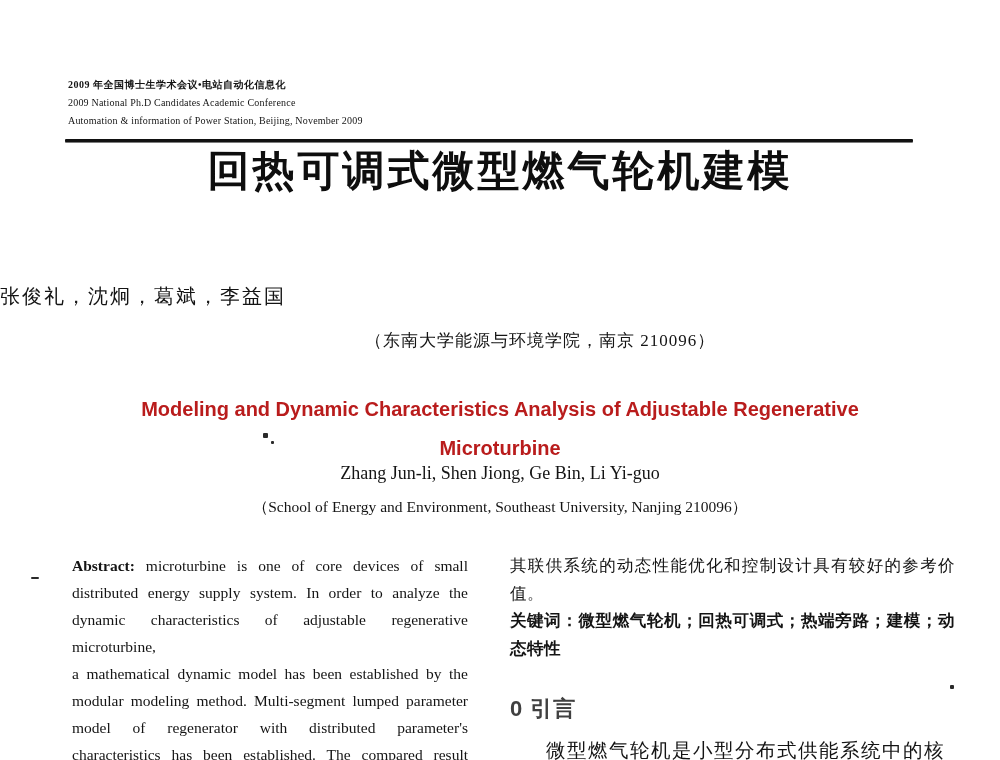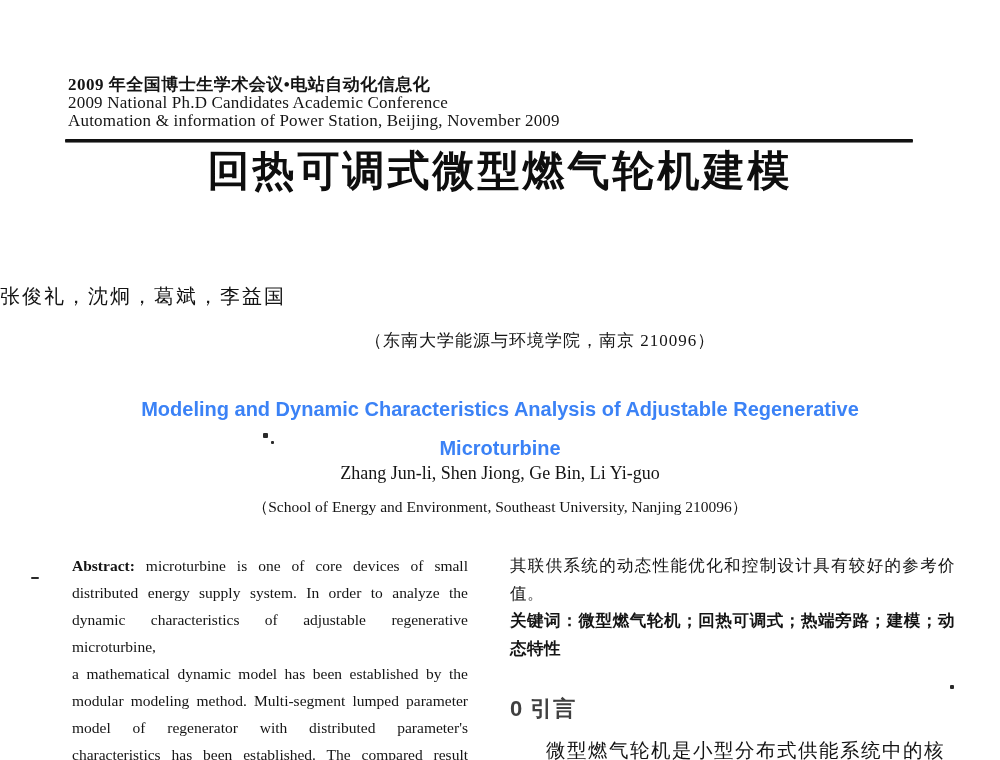--- a/index.html
+++ b/index.html
@@ -15,21 +15,21 @@
     overflow: hidden;
     color: #141414;
     font-family: "Liberation Serif", "DejaVu Serif", serif;
   }
 
   
   .running-head {
     position: absolute;
     left: 68px;
     top: 76px;
-    font-size: 17px;
+    font-size: 10px;
     line-height: 18px;
     letter-spacing: 0.2px;
   }
   .running-head .zh { font-weight: 700; letter-spacing: 0.5px; }
 
   .head-rule {
     position: absolute;
     left: 65px;
     top: 139px;
     width: 848px;
@@ -71,21 +71,21 @@
   }
   .title-en {
     position: absolute;
     left: 0; top: 390px;
     width: 100%;
     text-align: center;
     font-family: "Liberation Sans", "DejaVu Sans", sans-serif;
     font-weight: 700;
     font-size: 20px;
     line-height: 39px;
-    color: #3b82f6;
+    color: #b91c1c;
   }
   .authors-en {
     position: absolute;
     left: 0; top: 463px;
     width: 100%;
     text-align: center;
     font-size: 18px;
   }
   .affil-en {
     position: absolute;

